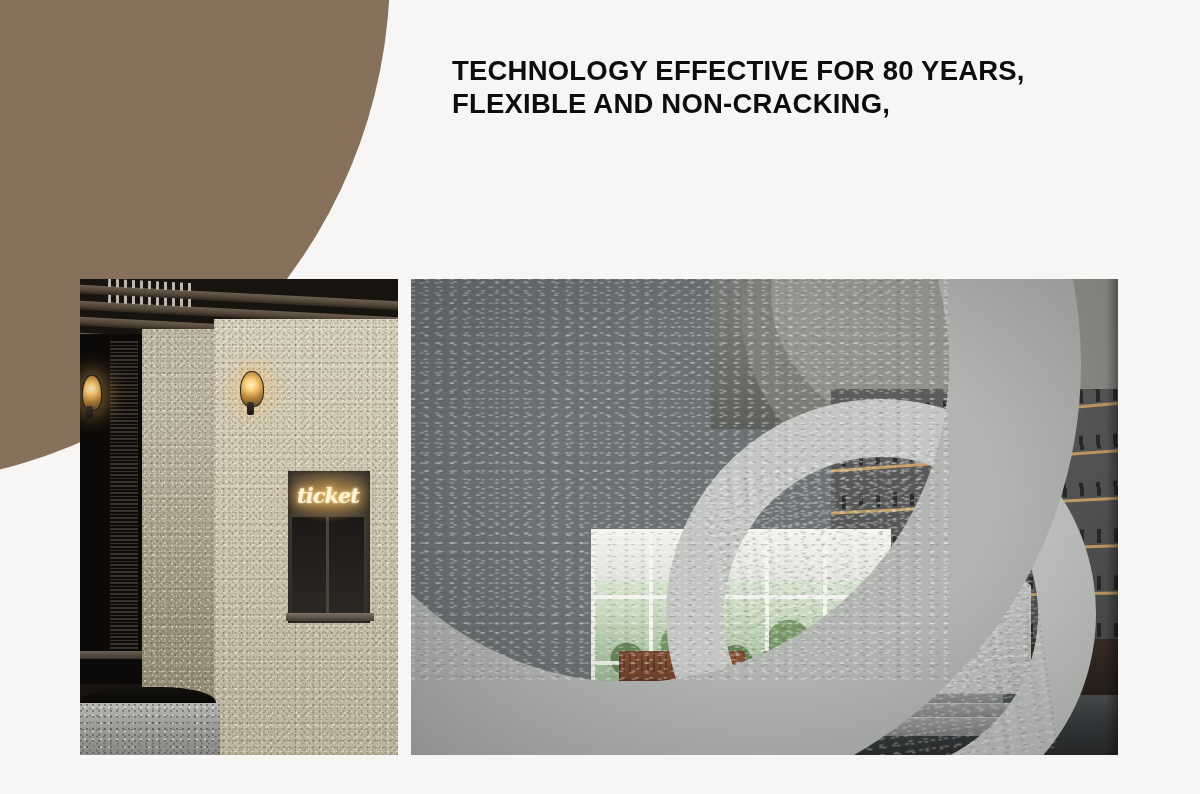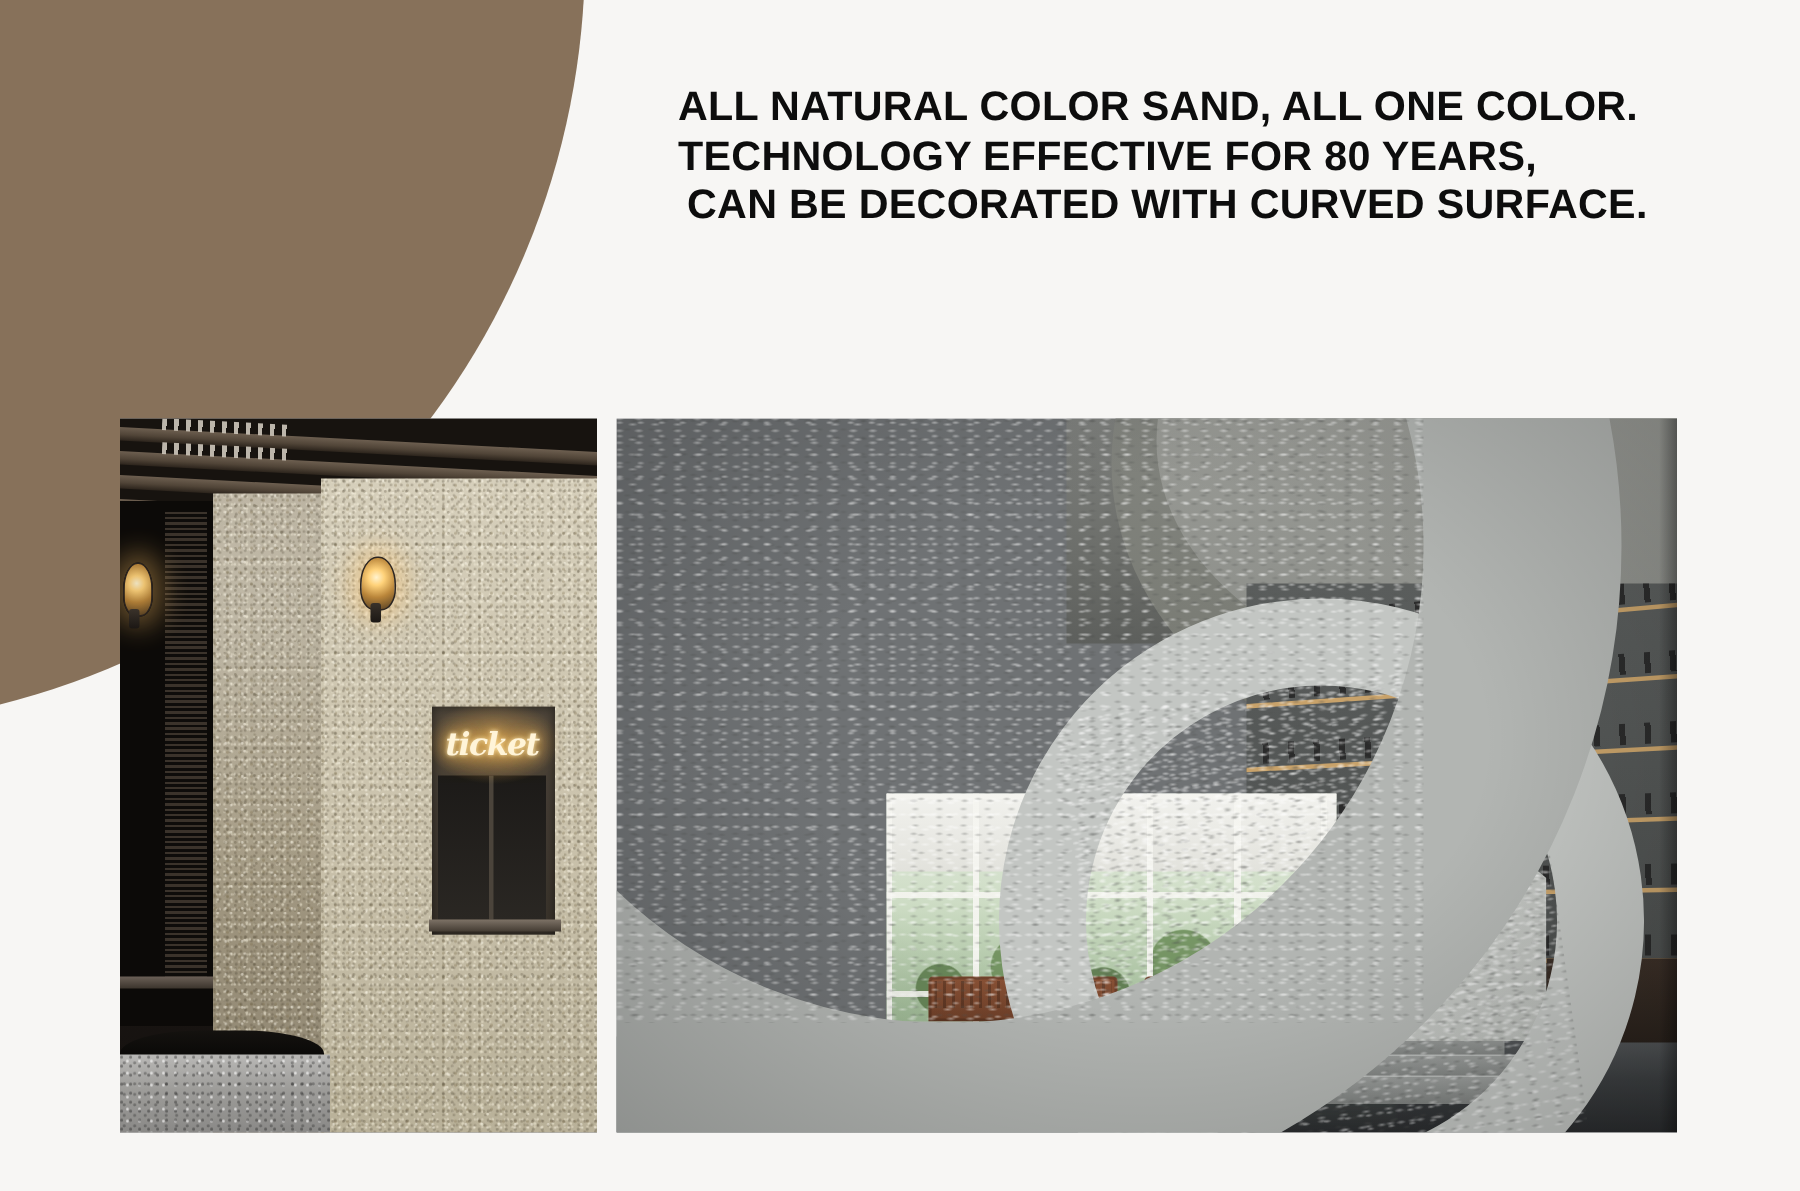--- a/index.html
+++ b/index.html
@@ -447,23 +447,22 @@
   }
 </style>
 </head>
 <body>
 
 <div class="page">
 
   <div class="brown-arc"></div>
 
   <div class="headline">
-    <span class="ln">ALL NATURAL COLOR SAND, ALL ONE COLOR.</span>
     <span class="ln">TECHNOLOGY EFFECTIVE FOR 80 YEARS,</span>
-    <span class="ln indent">CAN BE DECORATED WITH CURVED SURFACE.</span>
+    <span class="ln">FLEXIBLE AND NON-CRACKING,</span>
   </div>
 
   <div class="photo photo-left">
     <div class="lp">
       <div class="lp-bg"></div>
 
       <div class="lp-ceiling">
         <div class="lp-slat s1"></div>
         <div class="lp-slat s2"></div>
         <div class="lp-slat s3"></div>

